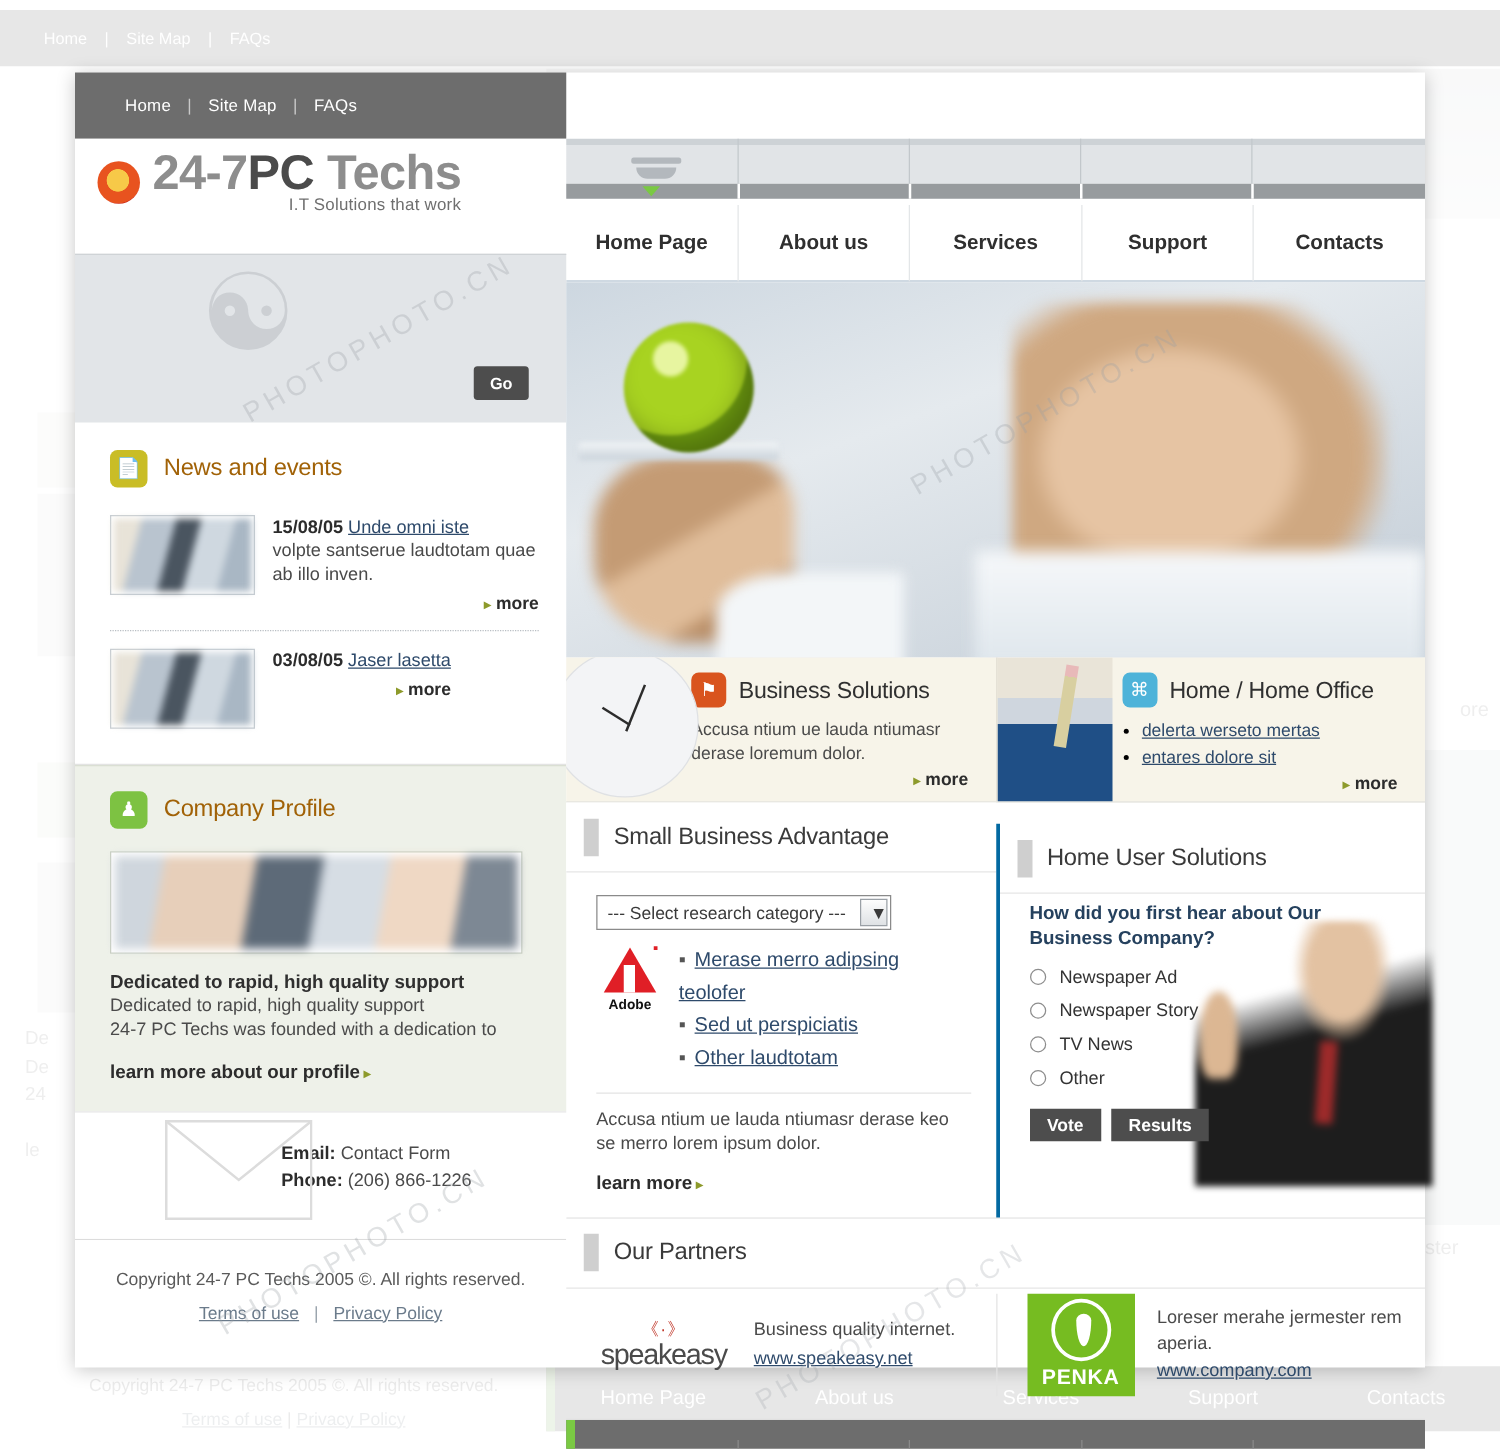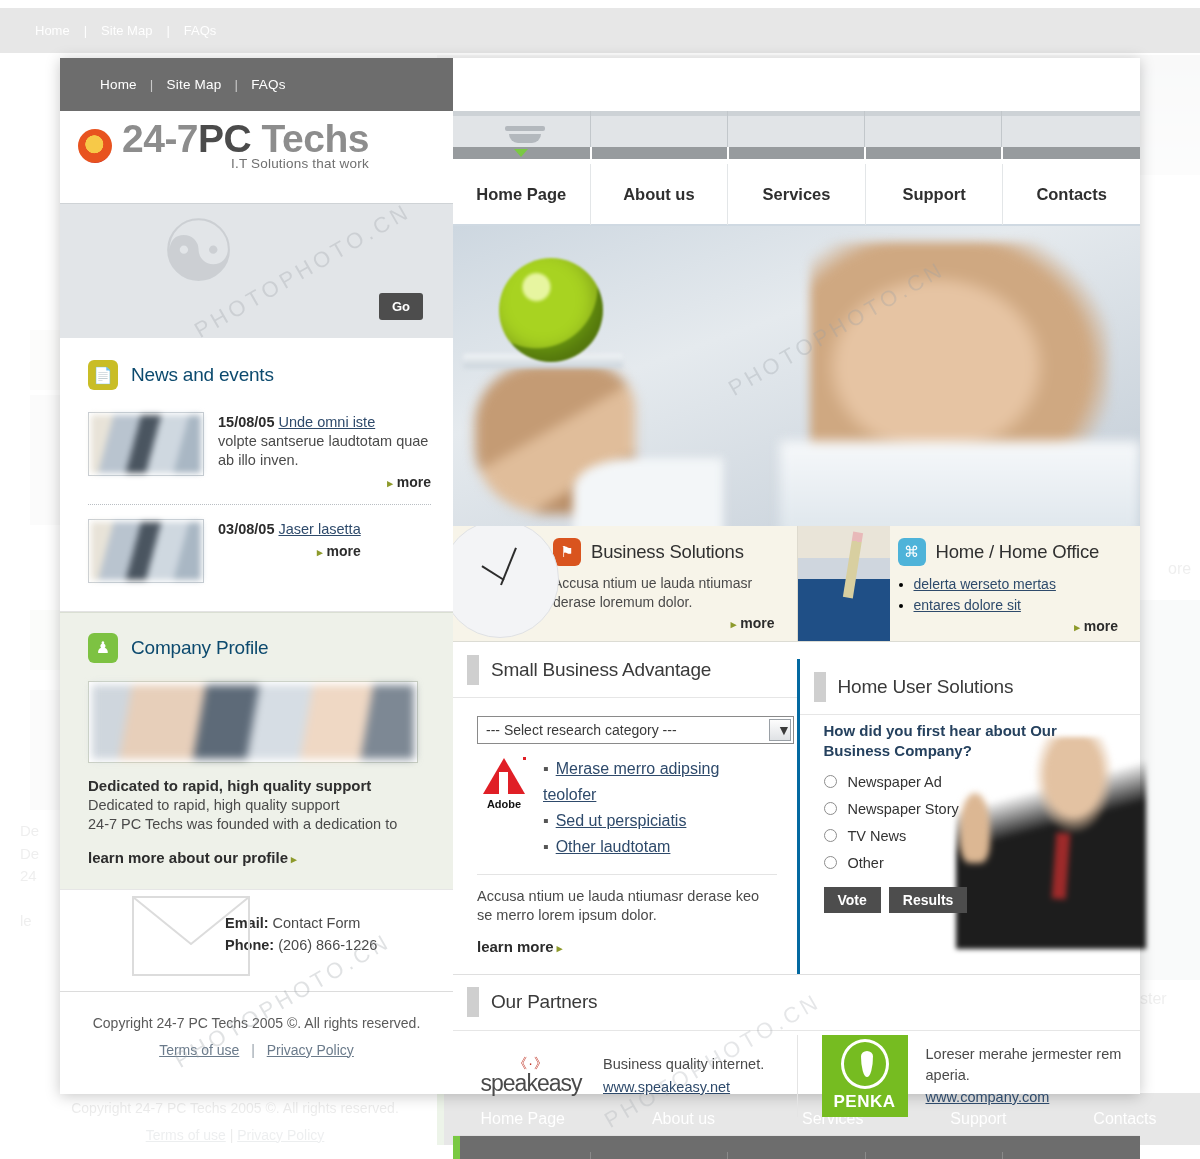--- a/index.html
+++ b/index.html
@@ -117,21 +117,21 @@
   .sec-head { display:flex; align-items:center; gap:13px; margin-bottom: 18px; }
   .sec-ico {
     width: 30px; height: 30px; border-radius: 6px;
     display:flex; align-items:center; justify-content:center;
     color:#fff; font-size:16px;
   }
   .ico-yellow { background:#c9bd26; }
   .ico-green  { background:#7dc242; }
   .ico-orange { background:#d9541e; }
   .ico-blue   { background:#4eb3d9; }
-  .sec-title { font-size:19px; color:#0c4a6e; letter-spacing:-.2px; }
+  .sec-title { font-size:19px; color:#a16207; letter-spacing:-.2px; }
 
   .news-item { display:flex; gap:14px; padding: 4px 0 10px; }
   .news-thumb {
     width:116px; height:64px; flex:0 0 auto; border:1px solid #c7cdd2; padding:2px;
     background:#fff;
   }
   .news-thumb i {
     display:block; width:100%; height:100%;
     background:linear-gradient(105deg,#e8e3d8 0 18%,#b9c4cf 18% 40%,#4a5560 40% 56%,#cfd8e0 56% 78%,#a9b7c4 78% 100%);
     filter: blur(3px);
@@ -298,21 +298,21 @@
   .box-head {
     height:56px; display:flex; align-items:center; gap:12px;
     padding-left:14px; background:#fff; border-bottom:1px solid #e6e6e6;
   }
   .head-tab { width:12px; height:30px; background:#cfcfcf; flex:0 0 auto; }
   .box-head .t { font-size:19px; color:#3a3a3a; letter-spacing:-.2px; }
 
   
   .sba { padding: 18px 20px 18px 24px; }
   .sel-wrap {
-    width: 317px; height:28px; border:1px solid #8a8a8a; background:#fff;
+    width: 236px; height:28px; border:1px solid #8a8a8a; background:#fff;
     display:flex; align-items:center; position:relative; margin-bottom:12px;
   }
   .sel-wrap span { font-size:14px; color:#3a3a3a; padding-left:8px; }
   .sel-arrow {
     position:absolute; right:2px; top:2px; width:22px; height:22px;
     background:linear-gradient(#fdfdfd,#dfe2e5); border:1px solid #9aa0a6;
     display:flex; align-items:center; justify-content:center;
     font-size:10px; color:#17365d;
   }
   .sba-row { display:flex; gap:12px; }

